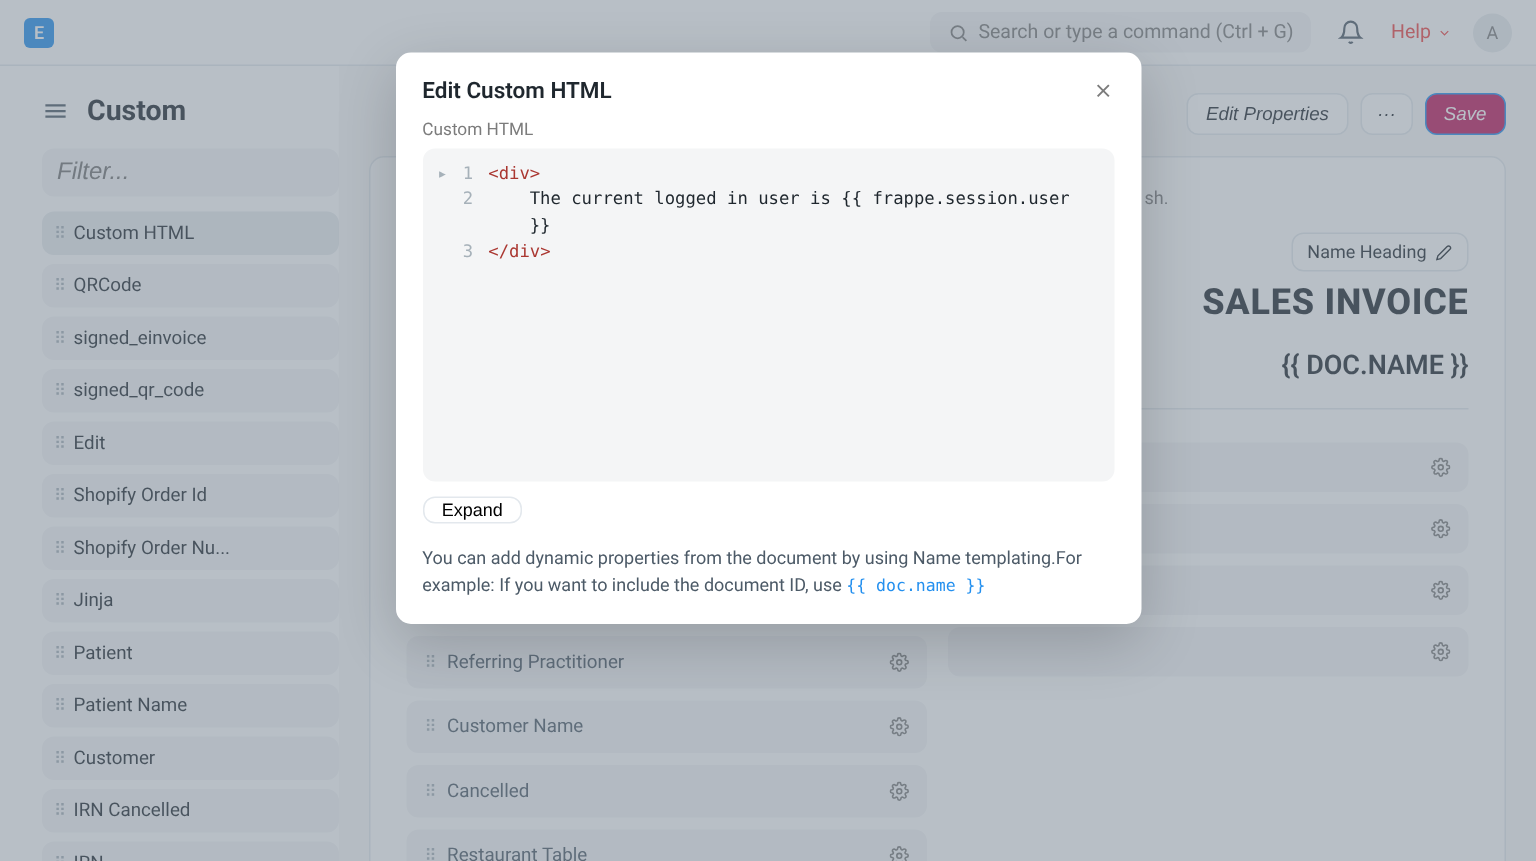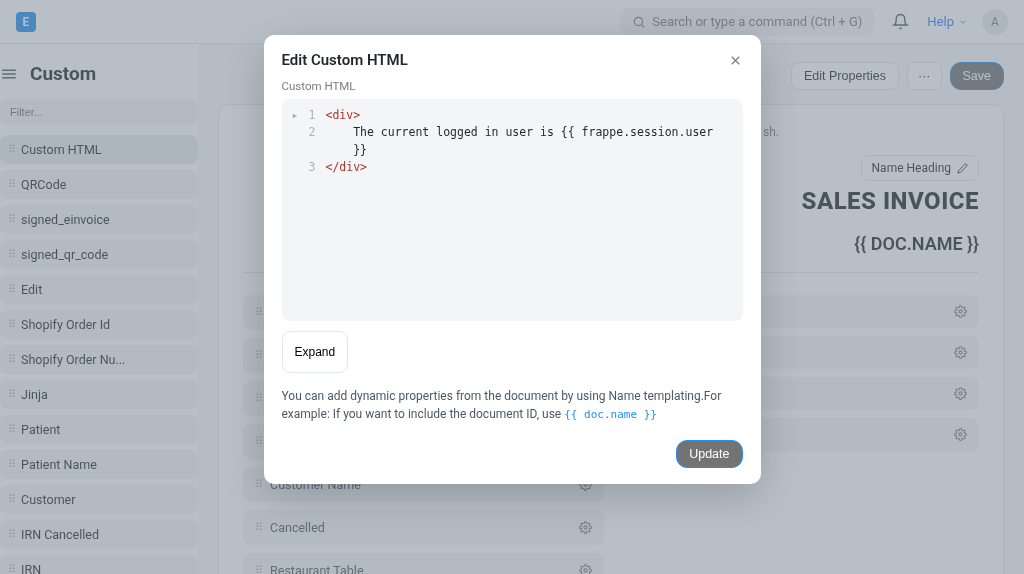--- a/index.html
+++ b/index.html
@@ -4,40 +4,40 @@
 <style>
 * { box-sizing: border-box; margin: 0; padding: 0; }
 body { font-family: -apple-system, BlinkMacSystemFont, "Segoe UI", Roboto, sans-serif; font-size: 13px; color: #1f272e; background: #fff; overflow: hidden; width: 1024px; height: 574px; position: relative; }
 
 
 .topbar { height: 44px; border-bottom: 1px solid #e3e8ed; display: flex; align-items: center; padding: 0 16px; }
 .logo { width: 20px; height: 20px; background: #2490ef; border-radius: 4px; display: flex; align-items: center; justify-content: center; color: #fff; font-weight: 600; font-size: 12px; }
 .topbar-spacer { flex: 1; }
 .search-cmd { background: #f4f5f6; border-radius: 8px; padding: 6px 12px; color: #7c7c7c; display: flex; align-items: center; gap: 6px; min-width: 220px; }
 .bell { margin: 0 18px; color: #4c5a67; }
-.help { display: flex; align-items: center; gap: 4px; color: #3b82f6; cursor: pointer; }
+.help { display: flex; align-items: center; gap: 4px; color: #ef4444; cursor: pointer; }
 .avatar { width: 26px; height: 26px; border-radius: 50%; background: #e8ecef; display: flex; align-items: center; justify-content: center; margin-left: 14px; color: #7c7c7c; font-size: 12px; }
 
 
 .main { display: flex; height: calc(100% - 44px); }
-.sidebar { width: 198px; padding: 18px 0; background: #fff; }
+.sidebar { width: 198px; padding: 18px 0; background: #fff; margin-left: 28px; }
 .page-header-row { display: flex; align-items: center; gap: 12px; margin-bottom: 14px; }
 .hamburger { color: #4c5a67; }
 .page-title { font-size: 19px; font-weight: 700; }
-.filter-input { width: 100%; background: #f4f5f6; border: none; border-radius: 8px; padding: 7px 10px; font-size: 11px; color: #15803d; margin-bottom: 10px; }
+.filter-input { width: 100%; background: #f4f5f6; border: none; border-radius: 8px; padding: 7px 10px; font-size: 16px; color: #15803d; margin-bottom: 10px; font-style: italic; }
 .side-items { display: flex; flex-direction: column; gap: 6px; }
 .side-item { background: #f4f5f6; border-radius: 8px; padding: 7px 8px; display: flex; align-items: center; gap: 6px; font-size: 12.5px; color: #1f272e; cursor: pointer; }
 .side-item.active { background: #e8ecef; }
 .drag-dots { color: #a6b1b9; font-size: 11px; letter-spacing: -1px; }
 
 .content { flex: 1; background: #f8f8f8; padding: 18px 20px; overflow: hidden; }
 .content-actions { display: flex; justify-content: flex-end; gap: 8px; margin-bottom: 14px; }
-.btn { border: 1px solid #e3e8ed; background: #fff; border-radius: 8px; padding: 6px 12px; font-size: 12.5px; color: #1f272e; cursor: pointer; }
+.btn { border: 1px solid #e3e8ed; background: #fff; border-radius: 8px; padding: 6px 12px; font-size: 12.5px; color: #1f272e; cursor: pointer; font-style: italic; }
 .btn.icon-only { padding: 6px 10px; }
-.btn.primary { background: #737373; color: #fff; border-color: #2490ef; font-weight: 500; border-radius: 11px; }
+.btn.primary { background: #be185d; color: #fff; border-color: #2490ef; font-weight: 500; }
 
 .canvas { background: #fff; border: 1px solid #e3e8ed; border-radius: 10px; padding: 20px 24px; height: 480px; }
 .canvas-hint { color: #7c7c7c; font-size: 12px; text-align: center; margin-bottom: 16px; }
 .edit-heading { display: flex; justify-content: flex-end; margin-bottom: 6px; }
 .edit-heading-btn { border: 1px solid #e3e8ed; border-radius: 8px; padding: 5px 10px; font-size: 12px; display: flex; gap: 6px; align-items: center; cursor: pointer; }
 .doc-title { font-size: 24px; font-weight: 800; text-align: right; letter-spacing: 0.5px; }
 .doc-name { font-size: 18px; font-weight: 600; text-align: right; margin-top: 18px; padding-bottom: 18px; border-bottom: 1px solid #e3e8ed; }
 
 .columns { display: flex; gap: 14px; margin-top: 22px; }
 .col { flex: 1; display: flex; flex-direction: column; gap: 8px; }
@@ -53,21 +53,21 @@
 .modal-title { font-size: 15px; font-weight: 600; }
 .close-x { color: #7c7c7c; cursor: pointer; font-size: 16px; }
 .modal-body { padding: 0 18px 16px 18px; }
 .field-label { font-size: 11.5px; color: #7c7c7c; margin-bottom: 6px; }
 .code-editor { background: #f4f5f6; border-radius: 8px; padding: 8px 10px; font-family: ui-monospace, Menlo, Consolas, monospace; font-size: 11.5px; min-height: 222px; line-height: 1.5; }
 .code-line { display: flex; }
 .gutter-fold { width: 10px; color: #a6b1b9; }
 .gutter { width: 14px; text-align: right; color: #a6b1b9; margin-right: 10px; }
 .tag-red { color: #aa3731; text-align: center; }
 .code-text { color: #1f272e; }
-.expand-btn { margin-top: 10px; border: 1px solid #e3e8ed; background: #fff; border-radius: 8px; padding: 13px 12px; font-size: 12px; cursor: pointer; }
+.expand-btn { margin-top: 10px; border: 1px solid #e3e8ed; background: #fff; border-radius: 8px; padding: 1px 12px; font-size: 12px; cursor: pointer; }
 .help-text { font-size: 12px; color: #4c5a67; margin-top: 14px; line-height: 1.5; }
 .help-text code { font-family: ui-monospace, Menlo, monospace; font-size: 11px; color: #2490ef; }
 .modal-footer { display: flex; justify-content: flex-end; padding: 0 18px 16px 18px; }
 
 svg { display: block; }
 </style>
 </head>
 <body>
 
 <div class="topbar">
@@ -322,17 +322,14 @@
             <span class="gutter-fold"></span>
             <span class="gutter">3</span>
             <span class="tag-red">&lt;/div&gt;</span>
           </div>
       </div>
       <button class="expand-btn">Expand</button>
       <div class="help-text">
         <span>You can add dynamic properties from the document by using Name templating.For example: If you want to include the document ID, use </span><code>{{ doc.name }}</code>
       </div>
     </div>
-    <div class="modal-footer">
-      <button class="btn primary">Update</button>
-    </div>
   </div>
 </div>
 
 </body></html>

